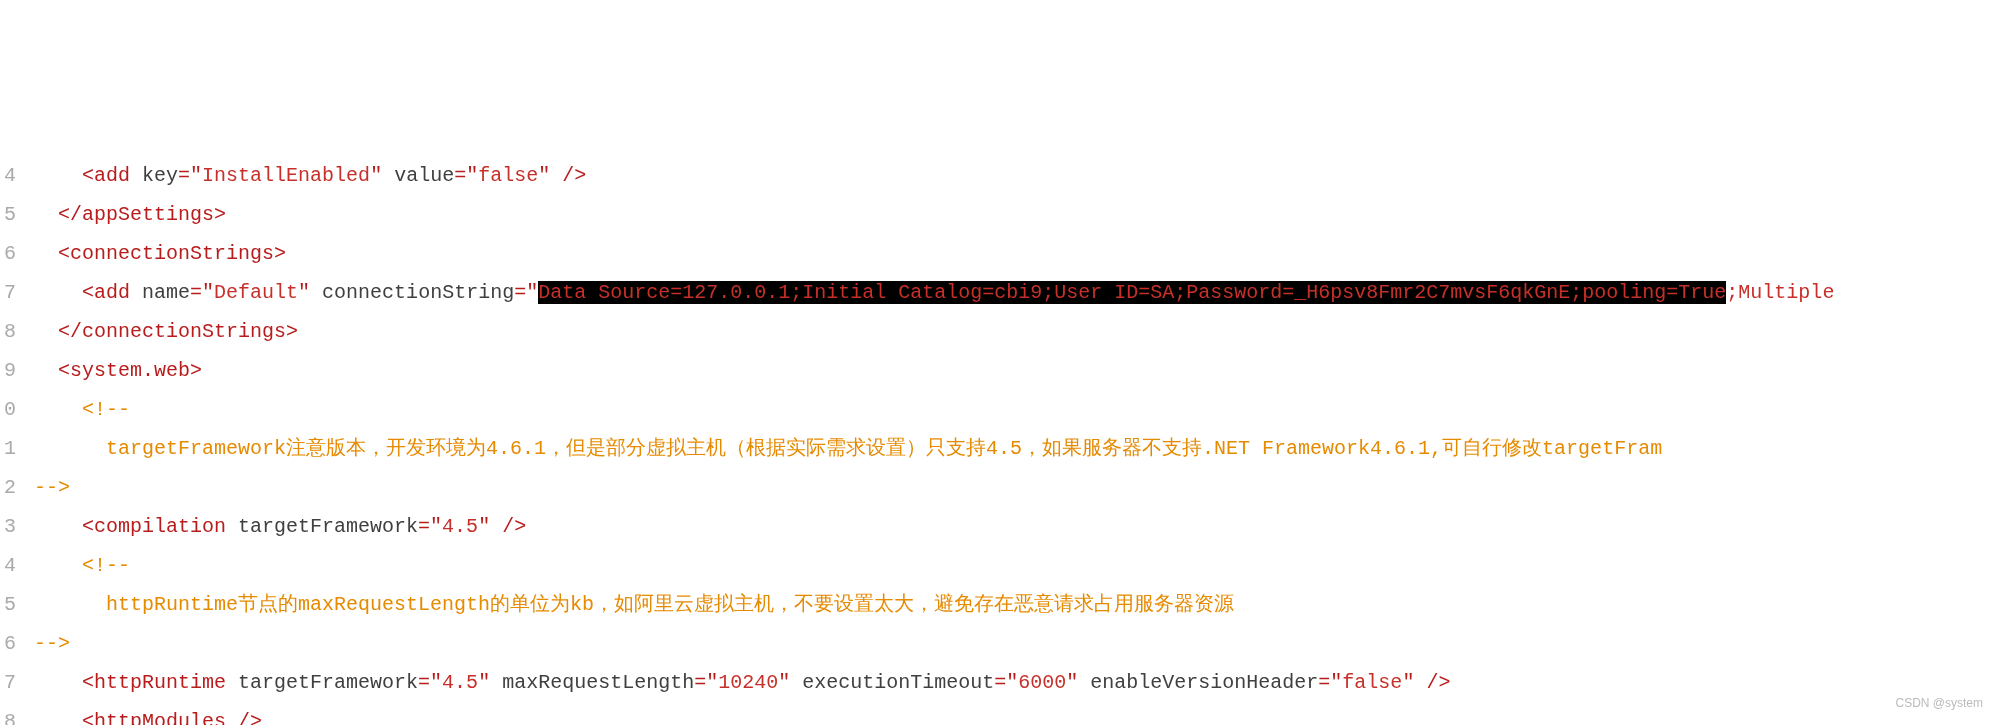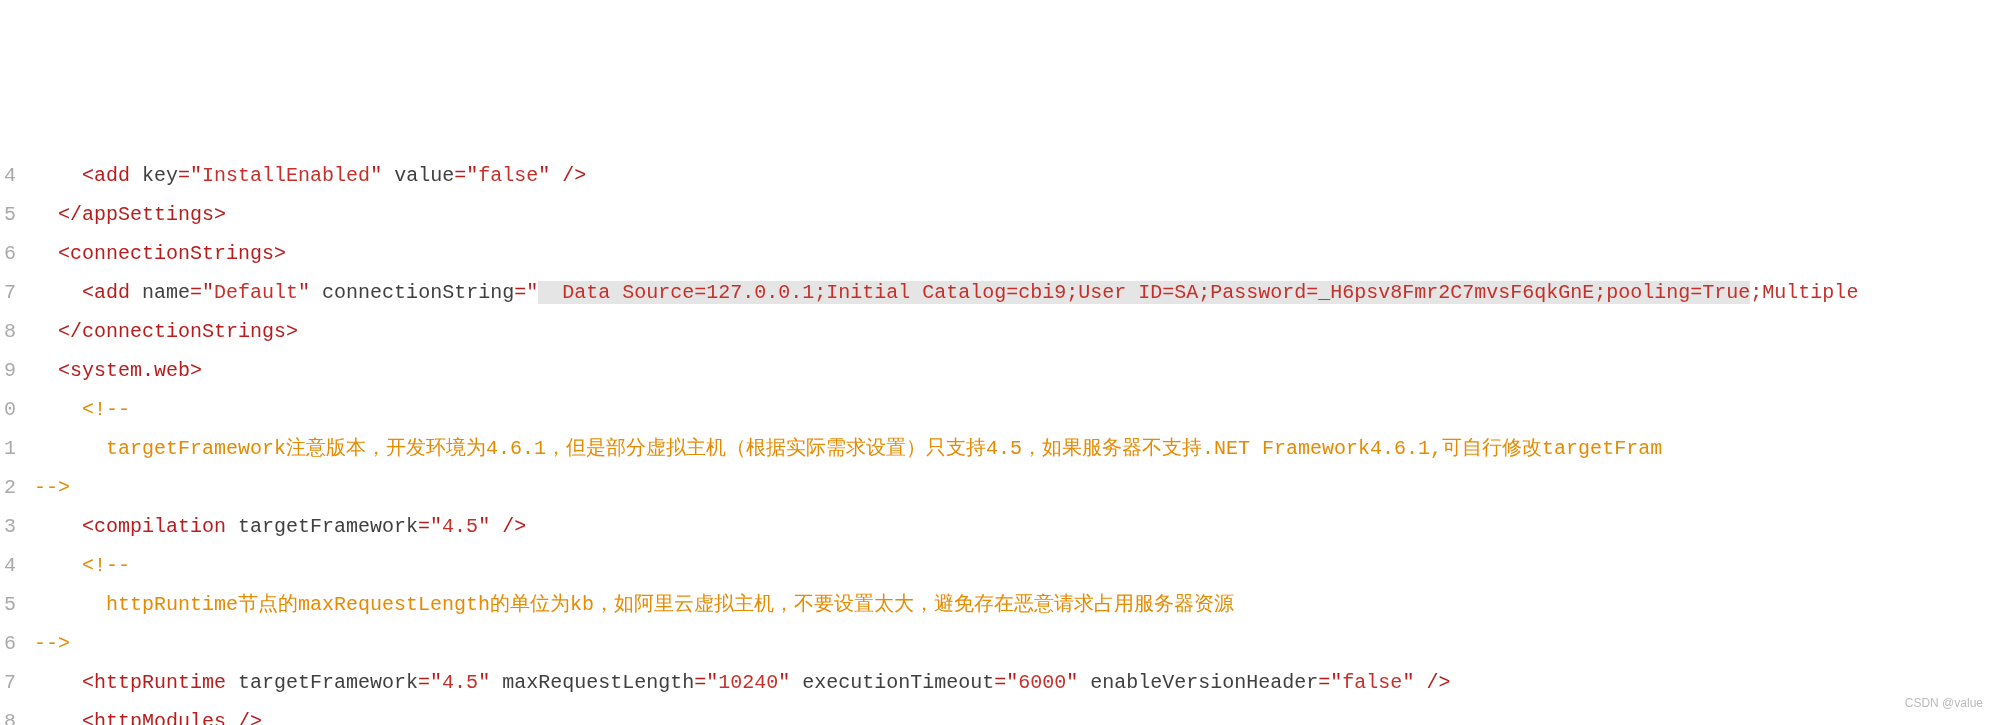--- a/index.html
+++ b/index.html
@@ -25,22 +25,21 @@
     flex: 0 0 auto;
   }
   .code {
     flex: 1 1 auto;
   }
   .tag   { color: #b91c1c; }
   .attr  { color: #404040; }
   .str   { color: #c7302a; }
   .cmt   { color: #e68a00; }
   .hl {
-    background: #e5e5e5;
-    padding-left: 24px;
+    background: #000000;
   }
   .watermark {
     position: fixed;
     right: 12px;
     bottom: 10px;
     color: #bbbbbb;
     font-family: Arial, sans-serif;
     font-size: 12px;
   }
 </style>
@@ -81,16 +80,16 @@
 <span><span>    </span><span class="cmt">&lt;!--</span></span>
 <span><span>      </span><span class="cmt">httpRuntime节点的maxRequestLength的单位为kb，如阿里云虚拟主机，不要设置太大，避免存在恶意请求占用服务器资源</span></span>
 <span><span class="cmt">--&gt;</span></span>
 <span><span>    </span><span class="tag">&lt;httpRuntime </span><span class="attr">targetFramework</span><span class="tag">="</span><span class="str">4.5</span><span class="tag">" </span><span class="attr">maxRequestLength</span><span class="tag">="</span><span class="str">10240</span><span class="tag">" </span><span class="attr">executionTimeout</span><span class="tag">="</span><span class="str">6000</span><span class="tag">" </span><span class="attr">enableVersionHeader</span><span class="tag">="</span><span class="str">false</span><span class="tag">"</span><span class="tag"> /&gt;</span></span>
 <span><span>    </span><span class="tag">&lt;httpModules /&gt;</span></span>
 
 
 </div>
 </div>
 
-<div class="watermark">CSDN @value</div>
+<div class="watermark">CSDN @system</div>
 
 
 
 
 </body></html>

